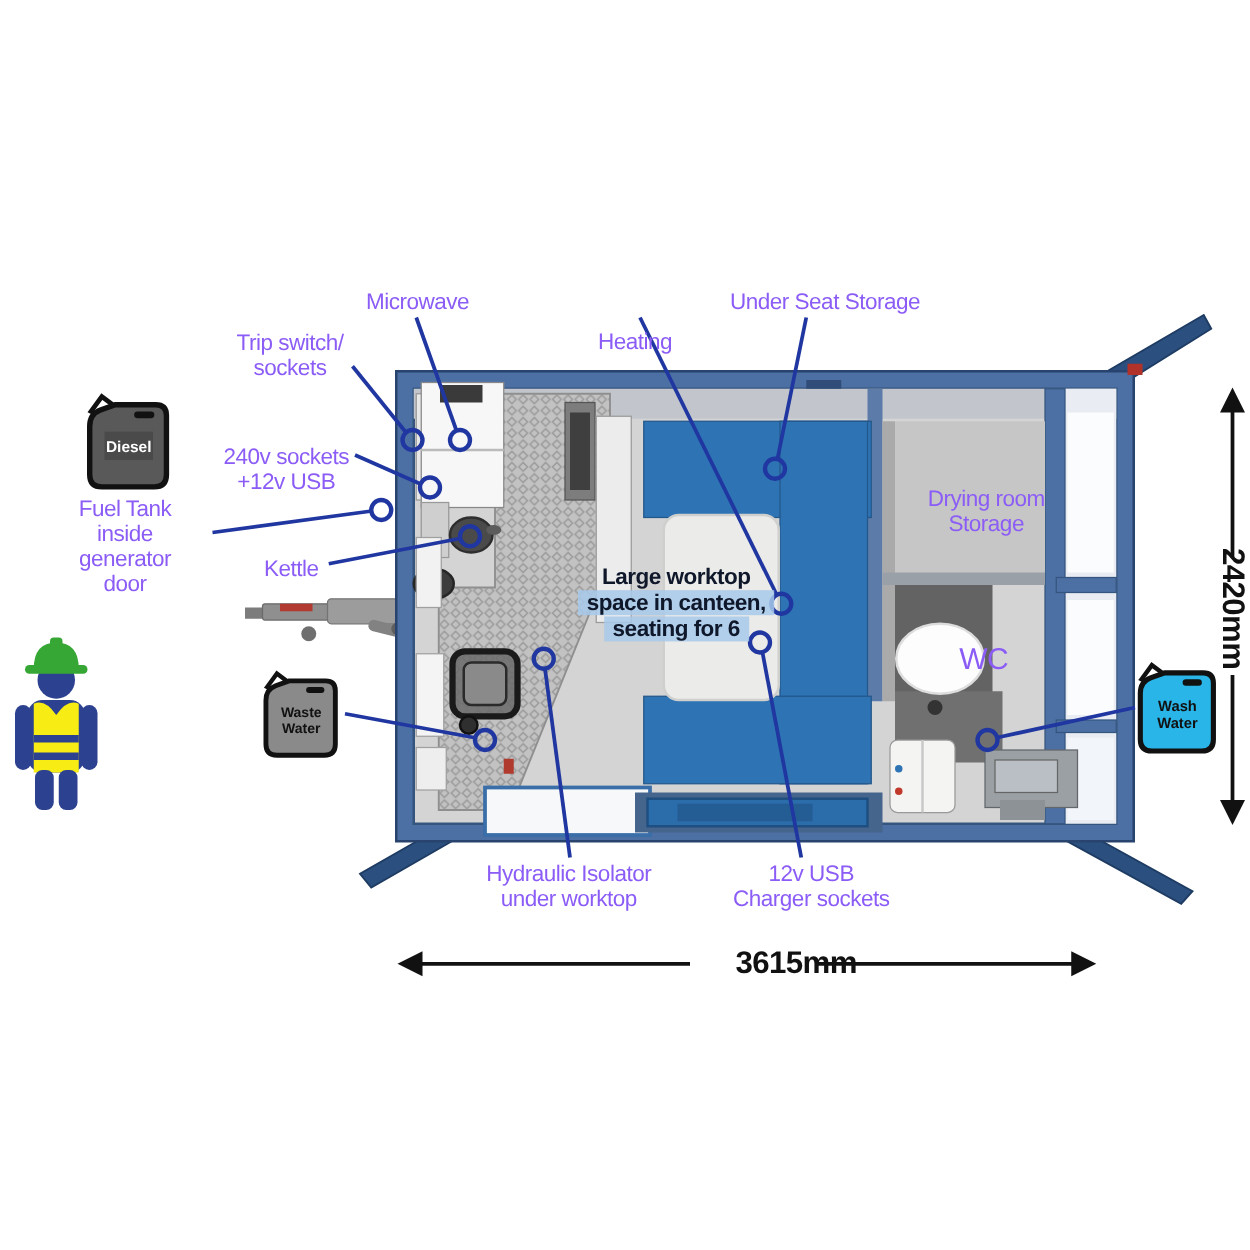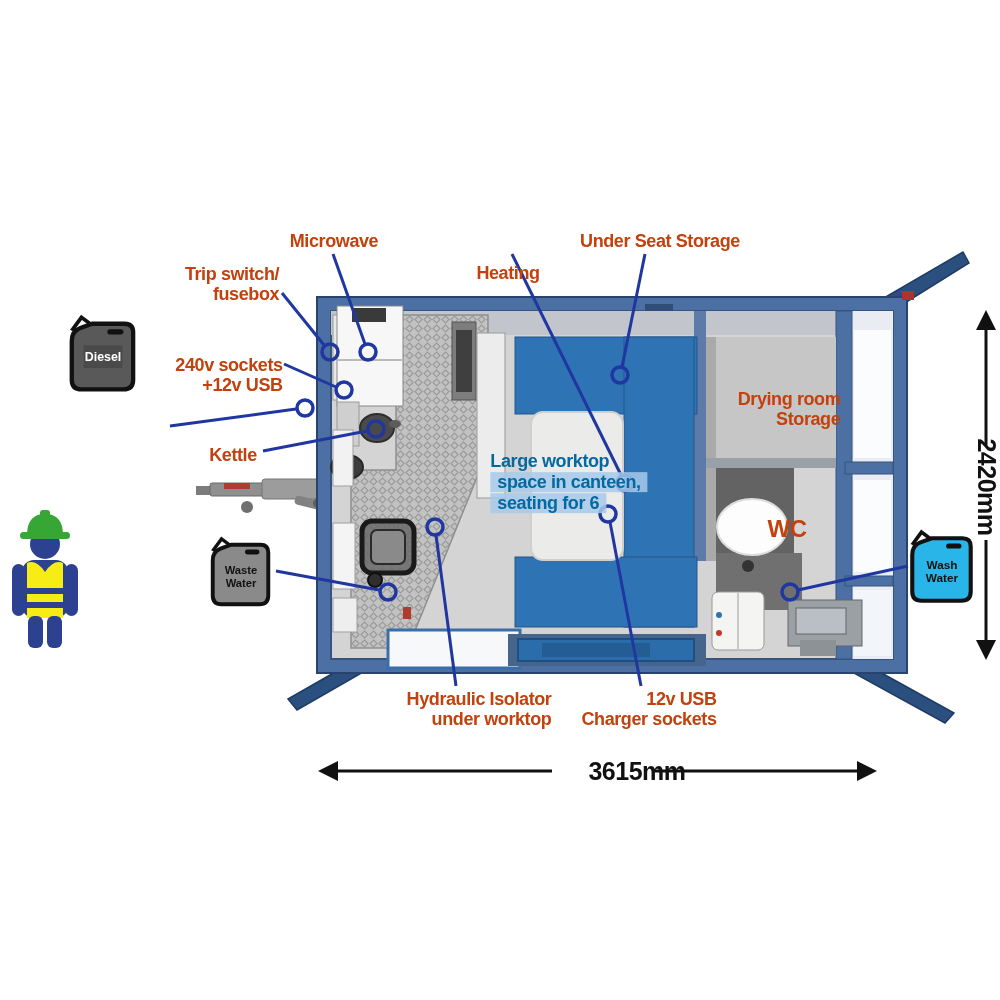--- a/index.html
+++ b/index.html
@@ -3,27 +3,27 @@
 <meta charset="utf-8">
 <style>
   html,body{margin:0;padding:0;background:#ffffff;}
   #stage{
     position:relative;width:1000px;height:1000px;background:#ffffff;overflow:hidden;
     font-family:"Liberation Sans", sans-serif;
   }
   svg{position:absolute;left:0;top:0;}
   .callout-label{
     position:absolute;transform:translate(-50%,-50%);
-    color:#c2410c;font-weight:bold;text-align:right;
+    color:#8b5cf6;font-weight:normal;text-align:center;
     white-space:pre-line;font-size:18px;line-height:1.12;letter-spacing:-0.4px;
   }
   .worktop-label{
     position:absolute;left:541px;top:483px;transform:translate(-50%,-50%);
-    color:#0369a1;font-weight:bold;text-align:left;font-size:18px;line-height:1.18;
-    letter-spacing:-0.4px;z-index:5;margin-left:28px;
+    color:#0f172a;font-weight:bold;text-align:center;font-size:18px;line-height:1.18;
+    letter-spacing:-0.4px;z-index:5;
   }
   .worktop-label .hl{background:rgba(167,201,234,0.85);padding:0 7px;}
   .x6-label{
     position:absolute;left:130px;top:577px;transform:translate(-50%,-50%);
     color:#3aaa35;font-weight:bold;font-size:100px;letter-spacing:-5px;line-height:1;
   }
   .dim-width-label{
     position:absolute;left:602px;top:771px;transform:translate(-50%,-50%);
     color:#111111;font-weight:bold;font-size:25px;letter-spacing:-0.5px;margin-left:35px;
   }
@@ -173,28 +173,32 @@
       <line x1="986" y1="540" x2="986" y2="644"></line>
       <polygon points="986,310 976,330 996,330" stroke="none"></polygon>
       <polygon points="986,660 976,640 996,640" stroke="none"></polygon>
     </g>
   </svg>
 
   <div class="callout-label" style="left:334px;top:241px;">Microwave</div>
   <div class="callout-label" style="left:508px;top:241px;margin-top:32px;">Heating</div>
   <div class="callout-label" style="left:660px;top:241px;">Under Seat Storage</div>
   <div class="callout-label" style="left:232px;top:284px;">Trip switch/
-fusebox</div>
+sockets</div>
   <div class="callout-label" style="left:229px;top:347px;margin-top:28px;">240v sockets
 +12v USB</div>
+  <div class="callout-label" style="left:100px;top:437px;">Fuel Tank
+inside
+generator
+door</div>
   <div class="callout-label" style="left:233px;top:455px;">Kettle</div>
   <div class="callout-label" style="left:777px;top:409px;margin-left:12px;">Drying room
 Storage</div>
   <div class="callout-label" style="left:787px;top:529px;font-size:24px;">WC</div>
-  <div class="callout-label" style="left:455px;top:709px;margin-left:24px;">Hydraulic Isolator
+  <div class="callout-label" style="left:455px;top:709px;">Hydraulic Isolator
 under worktop</div>
   <div class="callout-label" style="left:635px;top:709px;margin-left:14px;">12v USB
 Charger sockets</div>
 
   <div class="worktop-label">
     <span>Large worktop</span><br>
     <span class="hl">space in canteen,</span><br>
     <span class="hl">seating for 6</span>
   </div>
 

